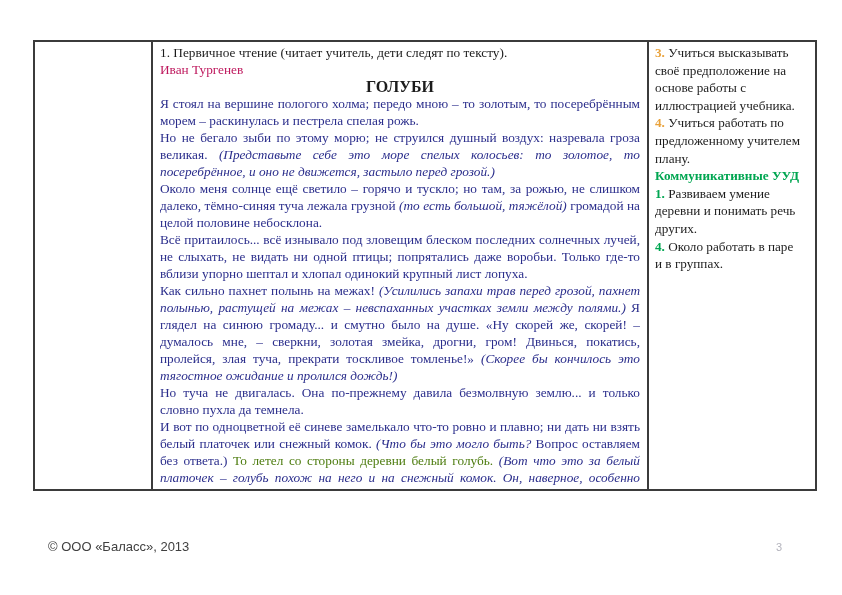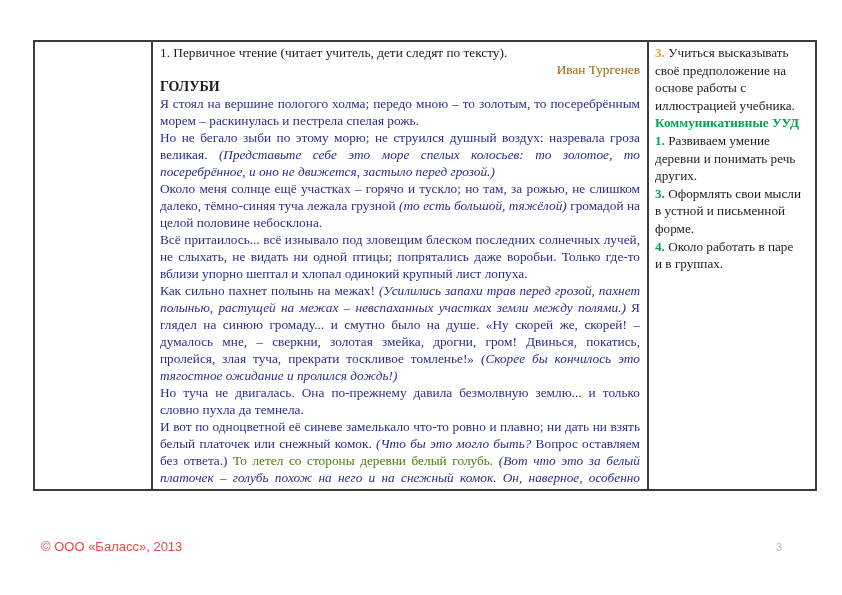--- a/index.html
+++ b/index.html
@@ -12,67 +12,67 @@
     position:absolute; left:33px; top:40px; width:784px; height:451px;
     display:flex; border:2px solid #3b3b3b; background:#fff;
   }
   .col-stage { width:118px; border-right:2px solid #3b3b3b; }
   .col-main  { flex:1; padding:2px 7px 2px 7px; overflow:hidden;
                font-size:13.3px; line-height:17px; }
   .col-right { width:168px; border-left:2px solid #3b3b3b;
                padding:2px 14px 2px 6px; overflow:hidden;
                font-size:13.2px; line-height:17.6px; }
   .main-heading { text-align:left; color:#1c1c1c; }
-  .main-author  { text-align:right; color:#a16207; }
-  .main-title   { text-align:left; color:#1c1c1c; font-weight:bold; font-size:14px; }
+  .main-author  { text-align:left; color:#be185d; }
+  .main-title   { text-align:center; color:#1c1c1c; font-weight:bold; font-size:16px; }
   .story-p { text-align:justify; }
   .run-normal { color:#2b2e8c;margin-top:32px; }
   .run-italic { color:#2b2e8c; font-style:italic; }
   .run-blue   { color:#4d7c0f; }
   .r-item, .r-header { text-align:left; }
   .r-num { font-weight:bold; }
   .orange { color:#e9a23b; }
   .green  { color:#00a651; }
   .r-header { font-weight:bold; }
   .r-header.green { color:#00a651; }
   .footer-copyright {
-    position:absolute; left:41px; top:539px;
-    font-family:"Liberation Sans", sans-serif; font-size:13px; color:#ef4444;
+    position:absolute; left:48px; top:539px;
+    font-family:"Liberation Sans", sans-serif; font-size:13px; color:#404040;
   }
   .footer-pagenum {
     position:absolute; left:776px; top:541px;
     font-family:"Liberation Sans", sans-serif; font-size:11px; color:#b3b3bc;
   }
 </style>
 </head>
 <body>
 
 <div class="doc-table">
   <div class="col-stage"></div>
 
   <div class="col-main">
     <div class="main-heading">1. Первичное чтение (читает учитель, дети следят по тексту).</div>
     <div class="main-author">Иван Тургенев</div>
     <div class="main-title">ГОЛУБИ</div>
     <div>
         <p class="story-p"><span class="run-normal">Я стоял на вершине пологого холма; передо мною – то золотым, то посеребрённым морем – раскинулась и пестрела спелая рожь.</span></p>
         <p class="story-p"><span class="run-normal">Но не бегало зыби по этому морю; не струился душный воздух: назревала гроза великая. </span><span class="run-italic">(Представьте себе это море спелых колосьев: то золотое, то посеребрённое, и оно не движется, застыло перед грозой.)</span></p>
-        <p class="story-p"><span class="run-normal">Около меня солнце ещё участках – горячо и тускло; но там, за рожью, не слишком далеко, тёмно-синяя туча лежала грузной </span><span class="run-italic">(то есть большой, тяжёлой)</span><span class="run-normal"> громадой на целой половине небосклона.</span></p>
+        <p class="story-p"><span class="run-normal">Около меня солнце ещё светило – горячо и тускло; но там, за рожью, не слишком далеко, тёмно-синяя туча лежала грузной </span><span class="run-italic">(то есть большой, тяжёлой)</span><span class="run-normal"> громадой на целой половине небосклона.</span></p>
         <p class="story-p"><span class="run-normal">Всё притаилось... всё изнывало под зловещим блеском последних солнечных лучей, не слыхать, не видать ни одной птицы; попрятались даже воробьи. Только где-то вблизи упорно шептал и хлопал одинокий крупный лист лопуха.</span></p>
         <p class="story-p"><span class="run-normal">Как сильно пахнет полынь на межах! </span><span class="run-italic">(Усилились запахи трав перед грозой, пахнет полынью, растущей на межах – невспаханных участках земли между полями.)</span><span class="run-normal"> Я глядел на синюю громаду... и смутно было на душе. «Ну скорей же, скорей! – думалось мне, – сверкни, золотая змейка, дрогни, гром! Двинься, покатись, пролейся, злая туча, прекрати тоскливое томленье!» </span><span class="run-italic">(Скорее бы кончилось это тягостное ожидание и пролился дождь!)</span></p>
         <p class="story-p"><span class="run-normal">Но туча не двигалась. Она по-прежнему давила безмолвную землю... и только словно пухла да темнела.</span></p>
         <p class="story-p"><span class="run-normal">И вот по одноцветной её синеве замелькало что-то ровно и плавно; ни дать ни взять белый платочек или снежный комок. </span><span class="run-italic">(Что бы это могло быть?</span><span class="run-normal"> Вопрос оставляем без ответа.)</span><span class="run-blue"> То летел со стороны деревни белый голубь. </span><span class="run-italic">(Вот что это за белый платочек – голубь похож на него и на снежный комок. Он, наверное, особенно чётко был виден на фоне тёмной тучи.)</span></p>
       </div>
   </div>
 
   <div class="col-right">
     <div>
         <div class="r-item"><span class="r-num orange">3. </span><span class="r-text">Учиться высказывать своё предположение на основе работы с иллюстрацией учебника.</span></div>
+        <div class="r-item"><span class="r-num orange">4. </span><span class="r-text">Учиться работать по предложенному учителем плану.</span></div>
         <div class="r-header green">Коммуникативные УУД</div>
         <div class="r-item"><span class="r-num green">1. </span><span class="r-text">Развиваем умение деревни и понимать речь других.</span></div>
-        <div class="r-item"><span class="r-num green">3. </span><span class="r-text">Оформлять свои мысли в устной и письменной форме.</span></div>
         <div class="r-item"><span class="r-num green">4. </span><span class="r-text">Около работать в паре и в группах.</span></div>
       </div>
   </div>
 </div>
 
 <div class="footer-copyright">© ООО «Баласс», 2013</div>
 <div class="footer-pagenum">3</div>
 
 </body></html>

